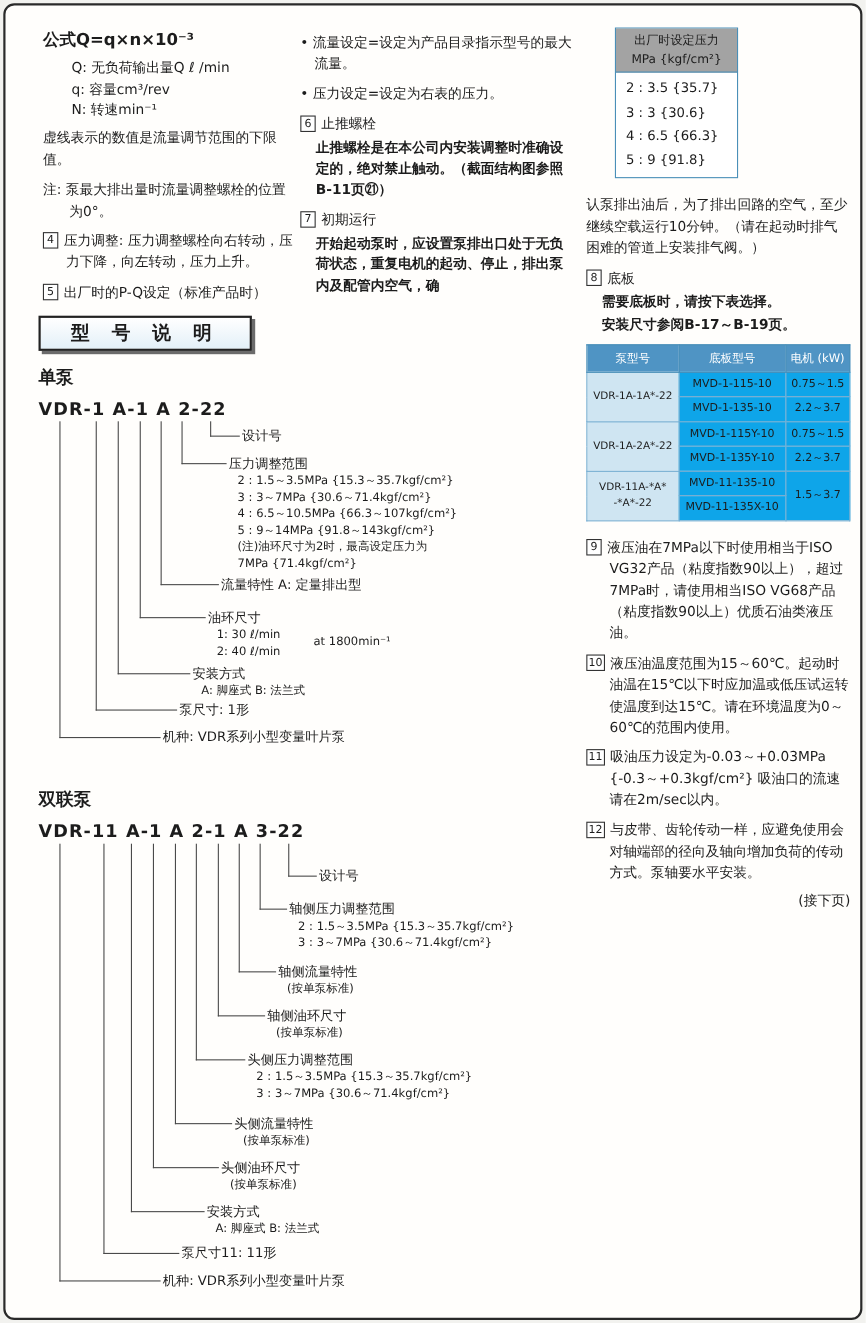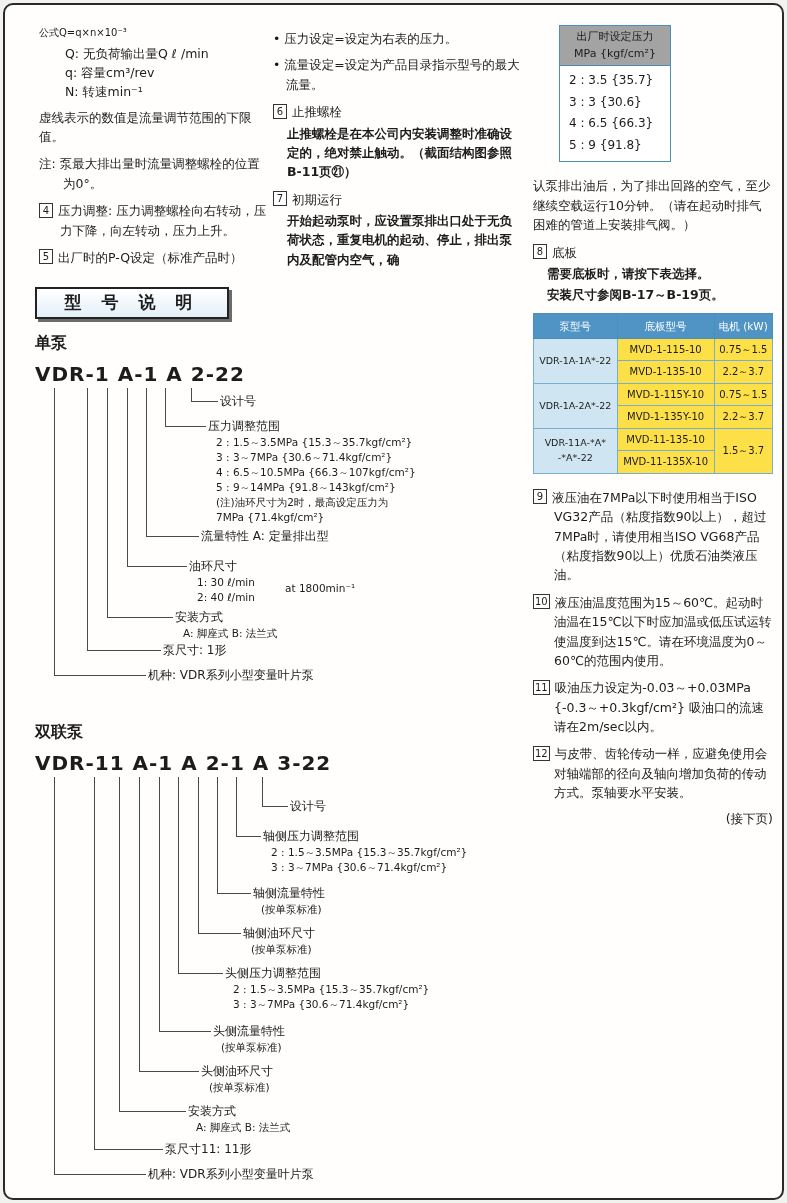--- a/index.html
+++ b/index.html
@@ -3,42 +3,42 @@
 <meta charset="utf-8">
 <style>
   * { margin:0; padding:0; box-sizing:border-box; }
   html,body { width:787px; height:1203px; }
   body { background:#f2f2ef; font-family:"DejaVu Sans","Liberation Sans",sans-serif; color:#1c1c1c; position:relative; }
   .page { position:absolute; left:3px; top:3px; width:781px; height:1197px; background:#fffefc; border:2px solid #2a2a2a; border-radius:10px; overflow:hidden; }
   .col { position:absolute; font-size:12.5px; line-height:1.55; }
   .col1 { left:34px; top:20px; width:232px; }
   .col2 { left:268px; top:24px; width:250px; }
   .col3 { left:528px; top:20px; width:240px; }
-  .formula { font-size:10px; margin-bottom:3px; }
+  .formula { font-size:15px; margin-bottom:3px;font-weight:bold; }
   .defs { padding-left:26px; }
   .para { margin-top:6px; }
   .hang { margin-top:8px; padding-left:21px; text-indent:-21px; }
   .hang-note { margin-top:8px; padding-left:24px; text-indent:-24px; }
   .numbox { display:inline-block; min-width:14px; border:1px solid #333; font-size:10px; line-height:13px; text-align:center; padding:0 1px; margin-right:5px; vertical-align:1.5px; text-indent:0; background:#fff; }
   .bullet { padding-left:13px; text-indent:-13px; margin-bottom:7px; }
   .item-title { margin-top:8px; }
   .indent-para { padding-left:14px; margin-top:2px;font-weight:bold; }
   .ptable { margin-left:26px; width:112px; border:1px solid #4a8fb8; background:#fff; }
   .ptable-head { background:#a3a3a3; border-bottom:1px solid #4a8fb8; text-align:center; font-size:11px; line-height:1.5; padding:3px 1px; }
   .ptable-body { padding:4px 0 5px 9px; font-size:12px; line-height:1.8; }
   .btable { width:100%; border-collapse:collapse; margin-top:8px; font-size:10px; }
   .btable th { background:#4f94c4; color:#fff; font-weight:normal; font-size:10.5px; border:1px solid #4a8fb8; padding:4px 2px; }
-  .btable td { border:1px solid #77aed2; padding:3px 3px; text-align:center; background:#fde047; }
+  .btable td { border:1px solid #77aed2; padding:3px 3px; text-align:center; background:#0ea5e9; }
   .btable td.pumpcell { background:#cfe5f2; font-size:9.5px; }
   .pre { white-space:pre-line; }
   .next-page { text-align:right; margin-top:6px; }
   .model-section { position:absolute; left:30px; top:282px; width:492px; }
   .title-box { width:194px; border:2px solid #222; background:linear-gradient(#ffffff,#e3f0f8); box-shadow:3px 3px 0 #6b6b6b; text-align:center; font-size:17px; font-weight:bold; letter-spacing:7px; padding:2px 0 3px; }
   .pump-label { margin-top:14px; font-size:16px; font-weight:bold; }
-  .model-code { margin-top:8px; font-size:20px; font-weight:bold; letter-spacing:1px; white-space:nowrap; }
+  .model-code { margin-top:8px; font-size:16px; font-weight:bold; letter-spacing:1px; white-space:nowrap; }
   .tree { position:relative; margin-top:2px; }
   .tree-1 { height:316px; }
   .tree-2 { height:416px; }
   .leg { position:absolute; top:0; border-left:1px solid #4a4a4a; border-bottom:1px solid #4a4a4a; }
   .leg-label { position:absolute; font-size:12px; white-space:nowrap; line-height:14px; }
   .leg-lines { position:absolute; font-size:10.5px; line-height:15px; white-space:nowrap; }
   .leg-note { position:absolute; font-size:10.5px; white-space:nowrap; }
 </style>
 </head>
 <body>
@@ -52,22 +52,22 @@
       <div>q: 容量cm³/rev</div>
       <div>N: 转速min⁻¹</div>
     </div>
     <p class="para">虚线表示的数值是流量调节范围的下限值。</p>
     <p class="hang-note"><span>注:</span> <span>泵最大排出量时流量调整螺栓的位置为0°。</span></p>
     <p class="hang"><span class="numbox">4</span><span>压力调整: 压力调整螺栓向右转动，压力下降，向左转动，压力上升。</span></p>
     <p class="hang"><span class="numbox">5</span><span>出厂时的P-Q设定（标准产品时）</span></p>
   </div>
 
   <div class="col col2">
+    <p class="bullet"><span>•</span> <span>流量设定=设定为产品目录指示型号的最大流量。</span></p>
     <p class="bullet"><span>•</span> <span>压力设定=设定为右表的压力。</span></p>
-    <p class="bullet"><span>•</span> <span>流量设定=设定为产品目录指示型号的最大流量。</span></p>
     <p class="item-title"><span class="numbox">6</span><span>止推螺栓</span></p>
     <p class="indent-para">止推螺栓是在本公司内安装调整时准确设定的，绝对禁止触动。（截面结构图参照B-11页㉑）</p>
     <p class="item-title"><span class="numbox">7</span><span>初期运行</span></p>
     <p class="indent-para">开始起动泵时，应设置泵排出口处于无负荷状态，重复电机的起动、停止，排出泵内及配管内空气，确</p>
   </div>
 
   <div class="col col3">
     <div class="ptable">
       <div class="ptable-head">
         <div>出厂时设定压力</div>

